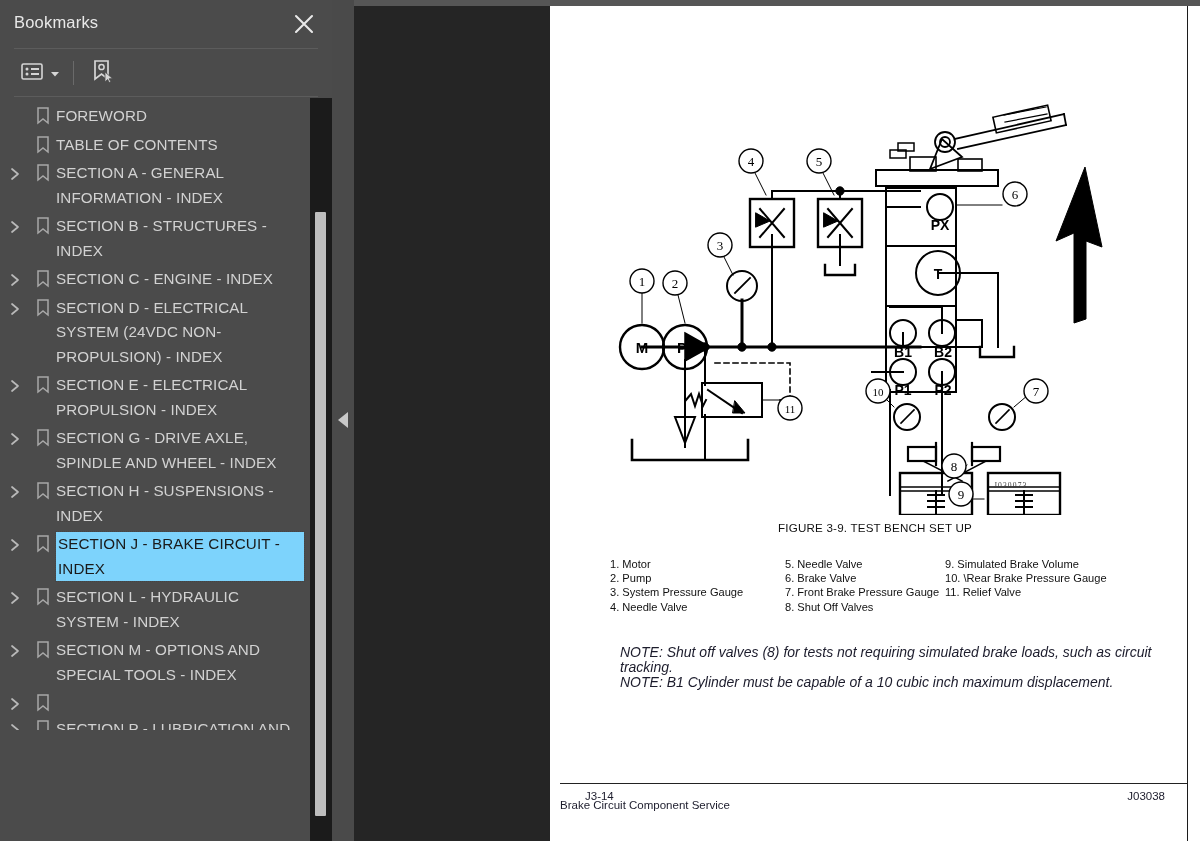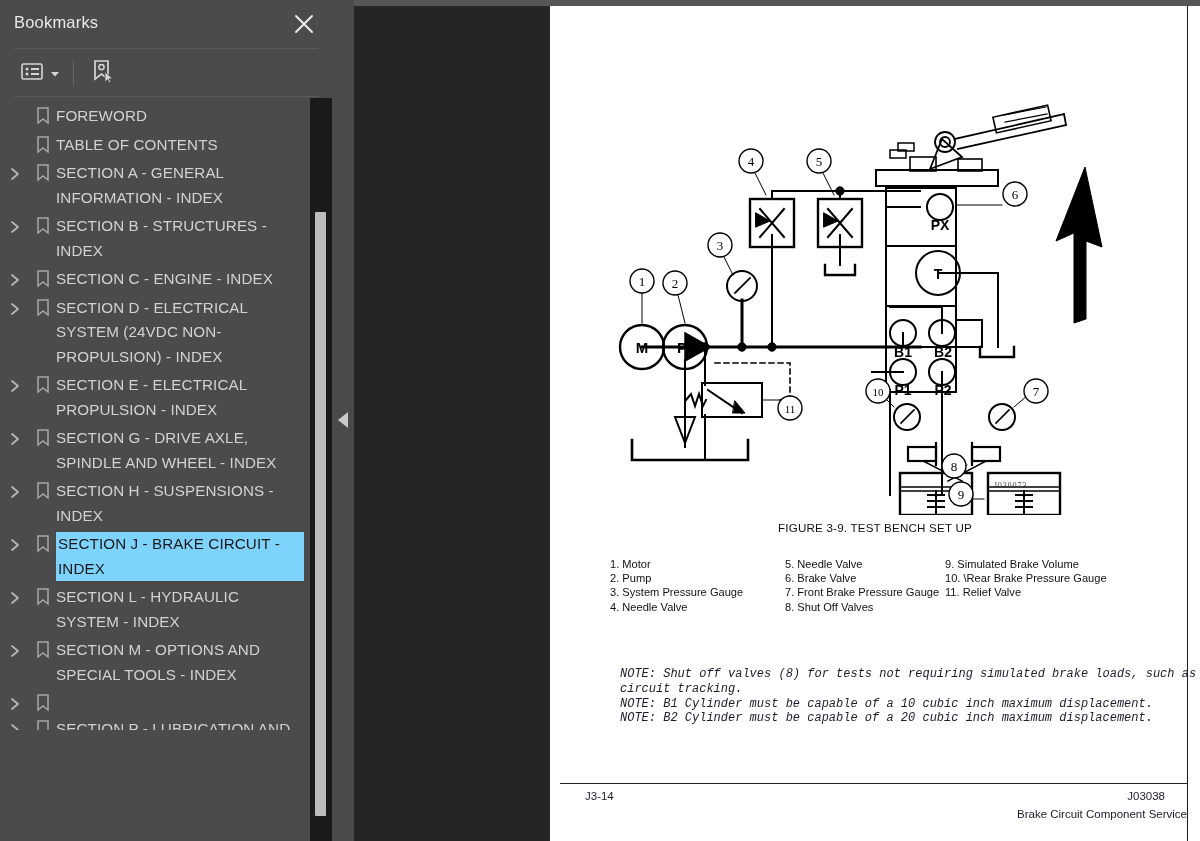--- a/index.html
+++ b/index.html
@@ -156,21 +156,21 @@
     position: absolute; left: 560px; top: 783px;
     width: 627px; height: 1px; background: #222;
   }
   #page-footer {
     position: absolute; left: 560px; top: 789px;
     width: 627px; height: 20px;
     color: #1c1c2c;
     font-size: 11.5px;
   }
   #footer-left  { position: absolute; left: 25px; top: 1px; }
-  #footer-center{ position: absolute; left: 0; top: 19px; width: 627px; text-align: right; }
+  #footer-center{ position: absolute; left: 0; top: 10px; width: 627px; text-align: left; }
   #footer-right { position: absolute; right: 22px; top: 1px; text-align: center; }
 
   
   #fig-caption {
     position: absolute; left: 550px; top: 521px;
     width: 650px; text-align: center;
     font-size: 11.6px; color: #111;
     letter-spacing: .2px;
   }
   #legend {
@@ -179,24 +179,23 @@
     font-size: 11.1px; color: #111;
     line-height: 14.2px;
   }
   .legend-col { position: absolute; top: 0; }
   #legend-col-1 { left: 0;   width: 185px; }
   #legend-col-2 { left: 175px; width: 190px; }
   #legend-col-3 { left: 335px; width: 200px; }
   .legend-item { white-space: nowrap; }
 
   #notes {
-    position: absolute; left: 620px; top: 667px;
-    font-size: 12px; font-style: italic; color: #1c1c2c;
+    position: absolute; left: 620px; top: 645px;
+    font-size: 14px; font-style: italic; color: #1c1c2c;
     line-height: 14.8px;
-    font-family: Liberation Mono, monospace;
   }
 
   
   #schematic {
     position: absolute; left: 590px; top: 95px;
     width: 540px; height: 420px;
   }
   #drawing-id {
     position: absolute; left: 994px; top: 481px;
     font-size: 7.6px; color: #3a3a3a;
@@ -647,21 +646,20 @@
     <div class="legend-col" id="legend-col-3">
         <div class="legend-item">9. Simulated Brake Volume</div>
         <div class="legend-item">10. \Rear Brake Pressure Gauge</div>
         <div class="legend-item">11. Relief Valve</div>
       </div>
   </div>
 
   <div id="notes">
       <div>NOTE: Shut off valves (8) for tests not requiring simulated brake loads, such as circuit tracking.</div>
       <div>NOTE: B1 Cylinder must be capable of a 10 cubic inch maximum displacement.</div>
-      <div>NOTE: B2 Cylinder must be capable of a 20 cubic inch maximum displacement.</div>
     </div>
 
   <div id="footer-rule"></div>
   <div id="page-footer">
     <span id="footer-left">J3-14</span>
     <span id="footer-center">Brake Circuit Component Service</span>
     <span id="footer-right">J03038</span>
   </div>
 
 </div>

